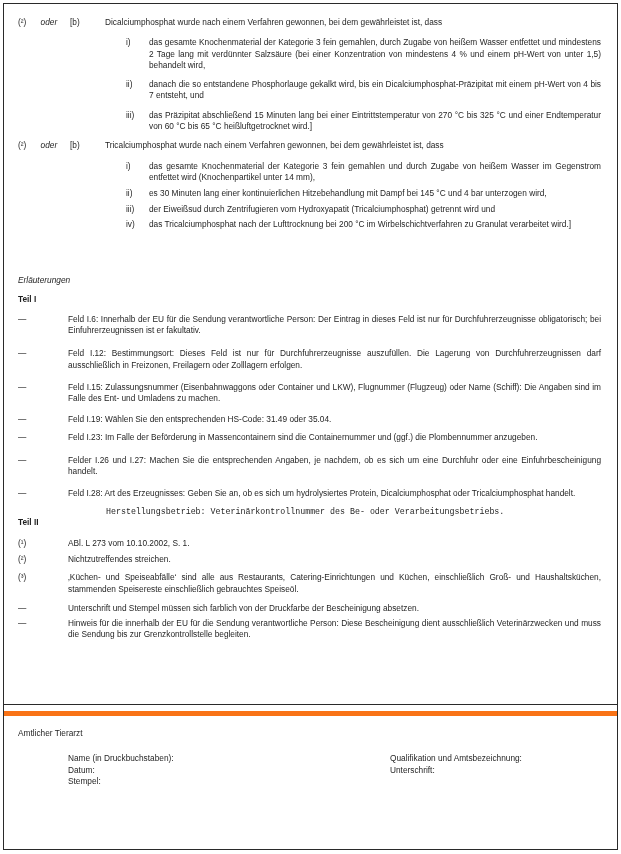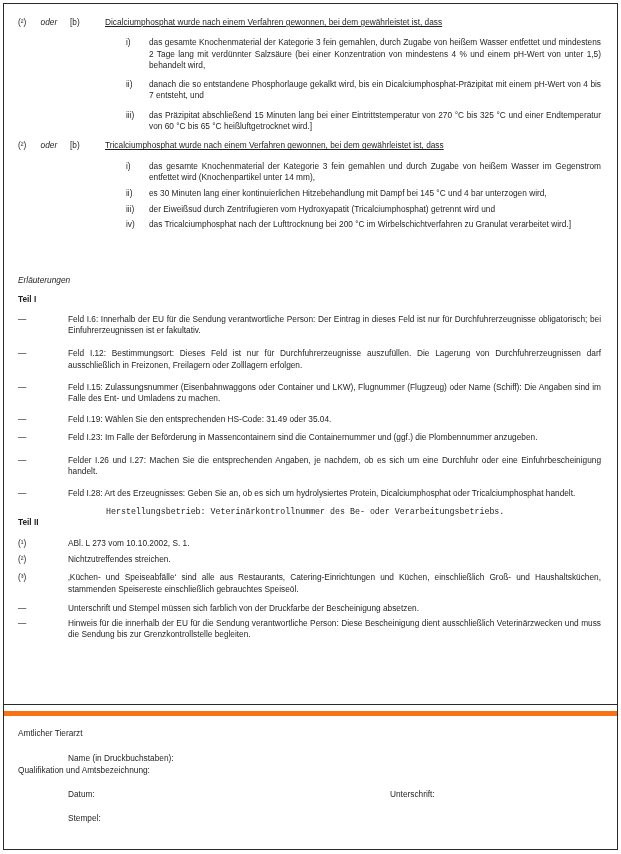--- a/index.html
+++ b/index.html
@@ -28,41 +28,41 @@
   .sig {
     flex:1; box-sizing:border-box;
     border-top:5px solid #f97316;
     padding:12px 16px 0 14px;
   }
 
   .or-head { display:flex; }
   .col-ref  { width:52px; flex:none; }
   .conj { font-style:italic;padding-left:12px; }
   .col-label{ width:35px; flex:none; }
-  .col-body { flex:1; text-align:justify;text-decoration:underline; }
+  .col-body { flex:1; text-align:justify; }
 
   .or-sub { display:flex; margin-left:108px; }
   .col-roman { width:23px; flex:none; }
   .col-subbody { flex:1; text-align:justify; }
 
   .notes-heading { font-style:italic; }
   .part-title { font-weight:bold; }
 
   .li { display:flex; }
   .li-marker { width:50px; flex:none; }
   .li-body { flex:1; text-align:justify; }
   .hang38 { padding-left:38px; text-indent:-38px; }
   .indent38 { margin-left:38px;font-family:Liberation Mono, monospace; }
 
   .sig-row { display:flex; }
   .sig-left { margin-left:50px; width:322px; flex:none; }
   .sig-right { flex:1; } .mt4{margin-top:4px;} .mt5{margin-top:5px;}
   .mt7{margin-top:7px;} .mt8{margin-top:8px;} .mt9{margin-top:9px;}
   .mt10{margin-top:10px;} .mt11{margin-top:11px;} .mt12{margin-top:12px;}
-  .mt13{margin-top:13px;} .mt14{margin-top:14px;flex-direction:column;} .mt26{}
+  .mt13{margin-top:0;} .mt14{margin-top:14px;} .mt26{}
   .mt45{margin-top:45px;}
 </style>
 </head>
 <body>
 
 <div class="page">
   <div class="frame">
 
     <div class="main">
 

